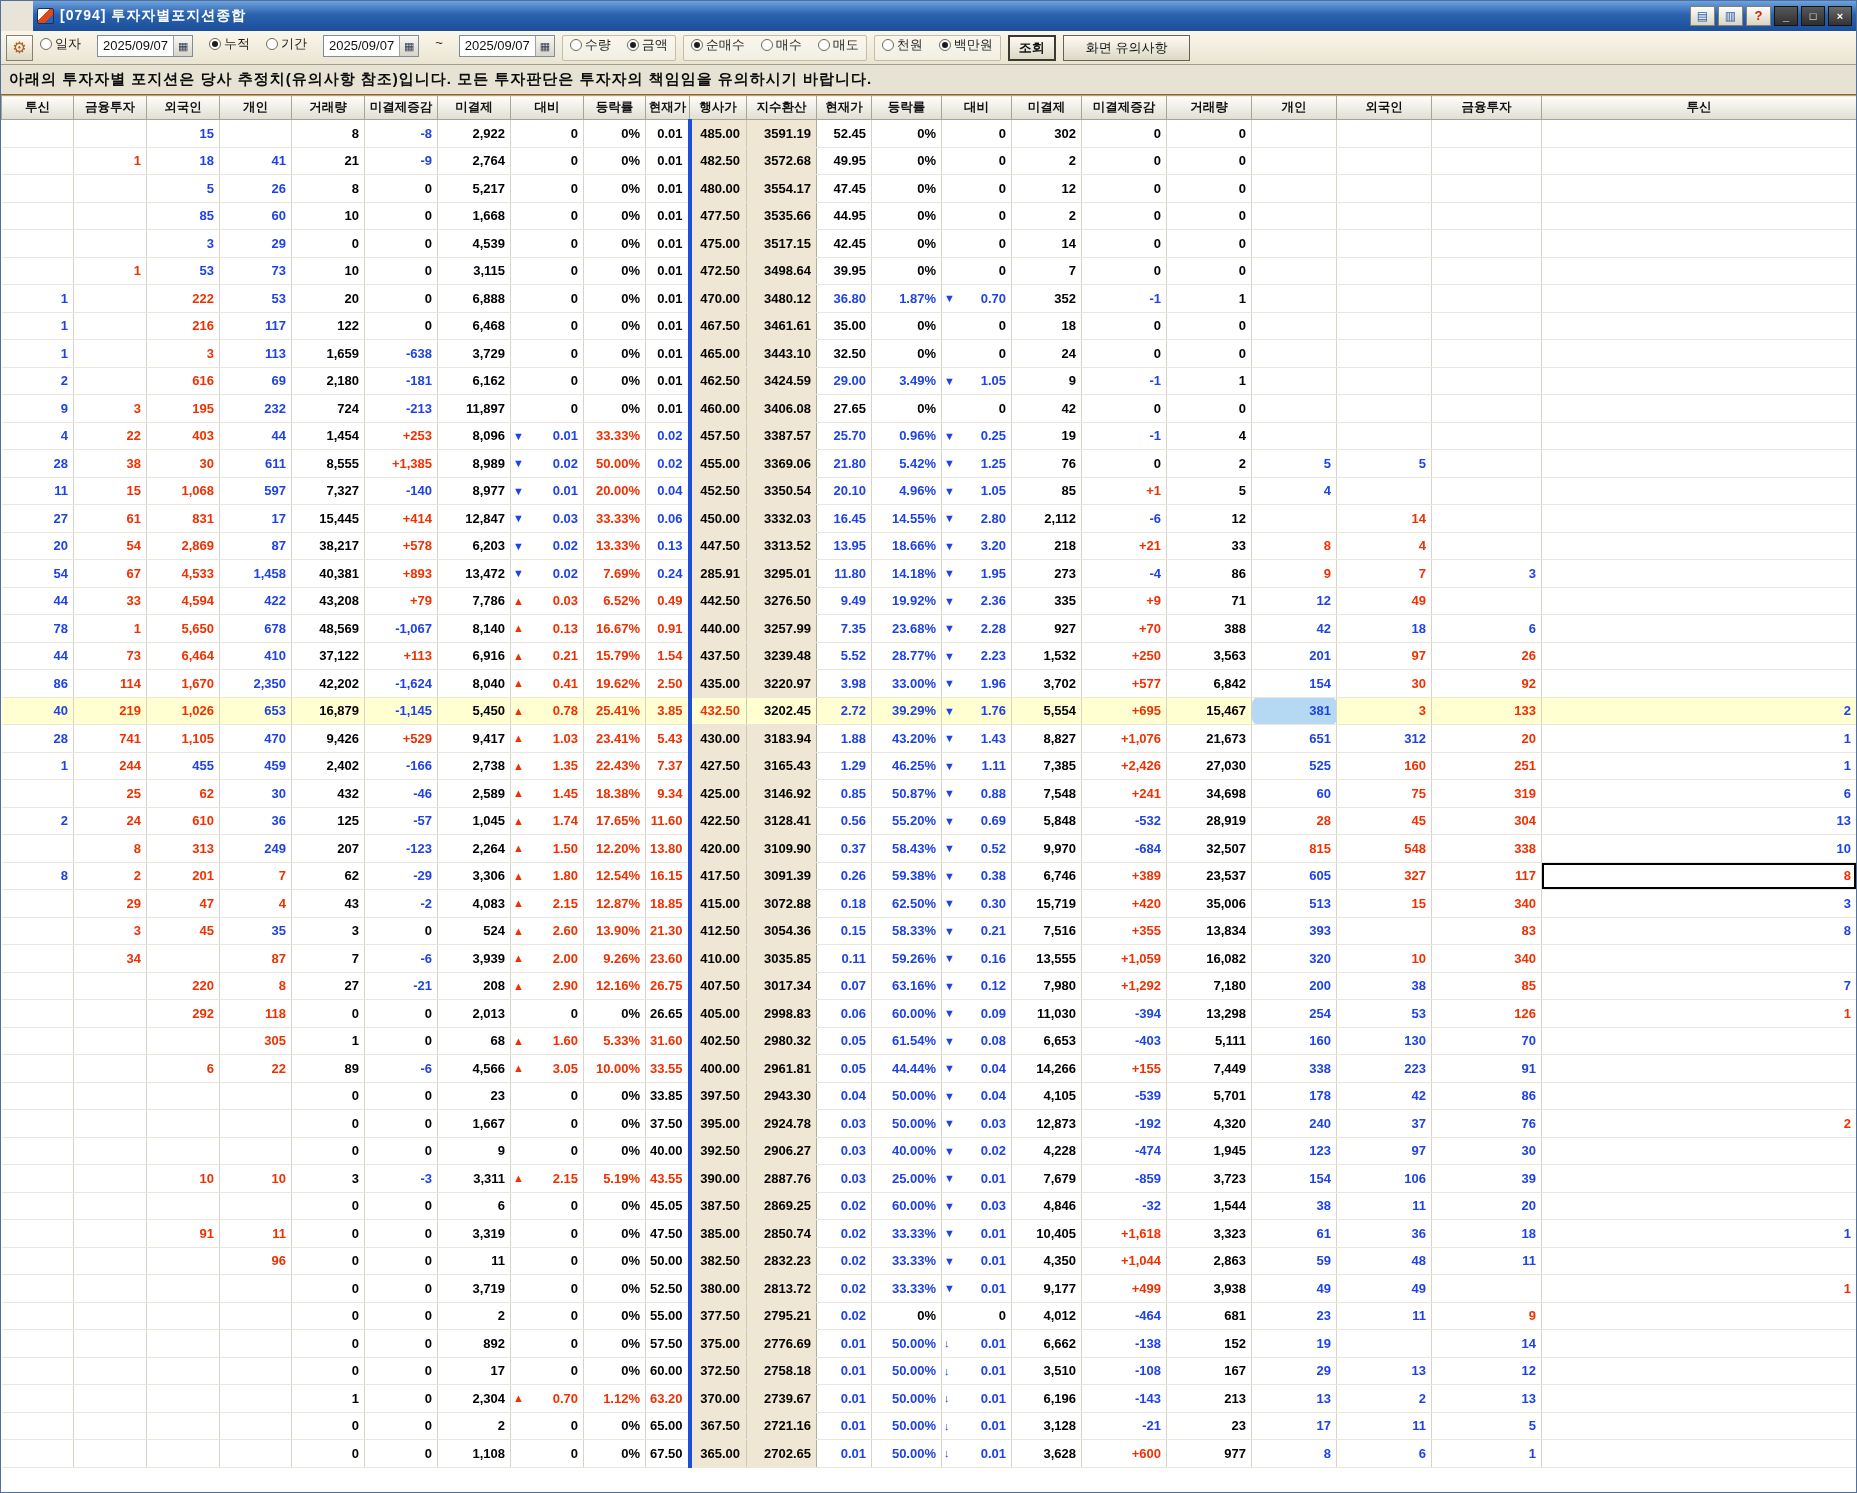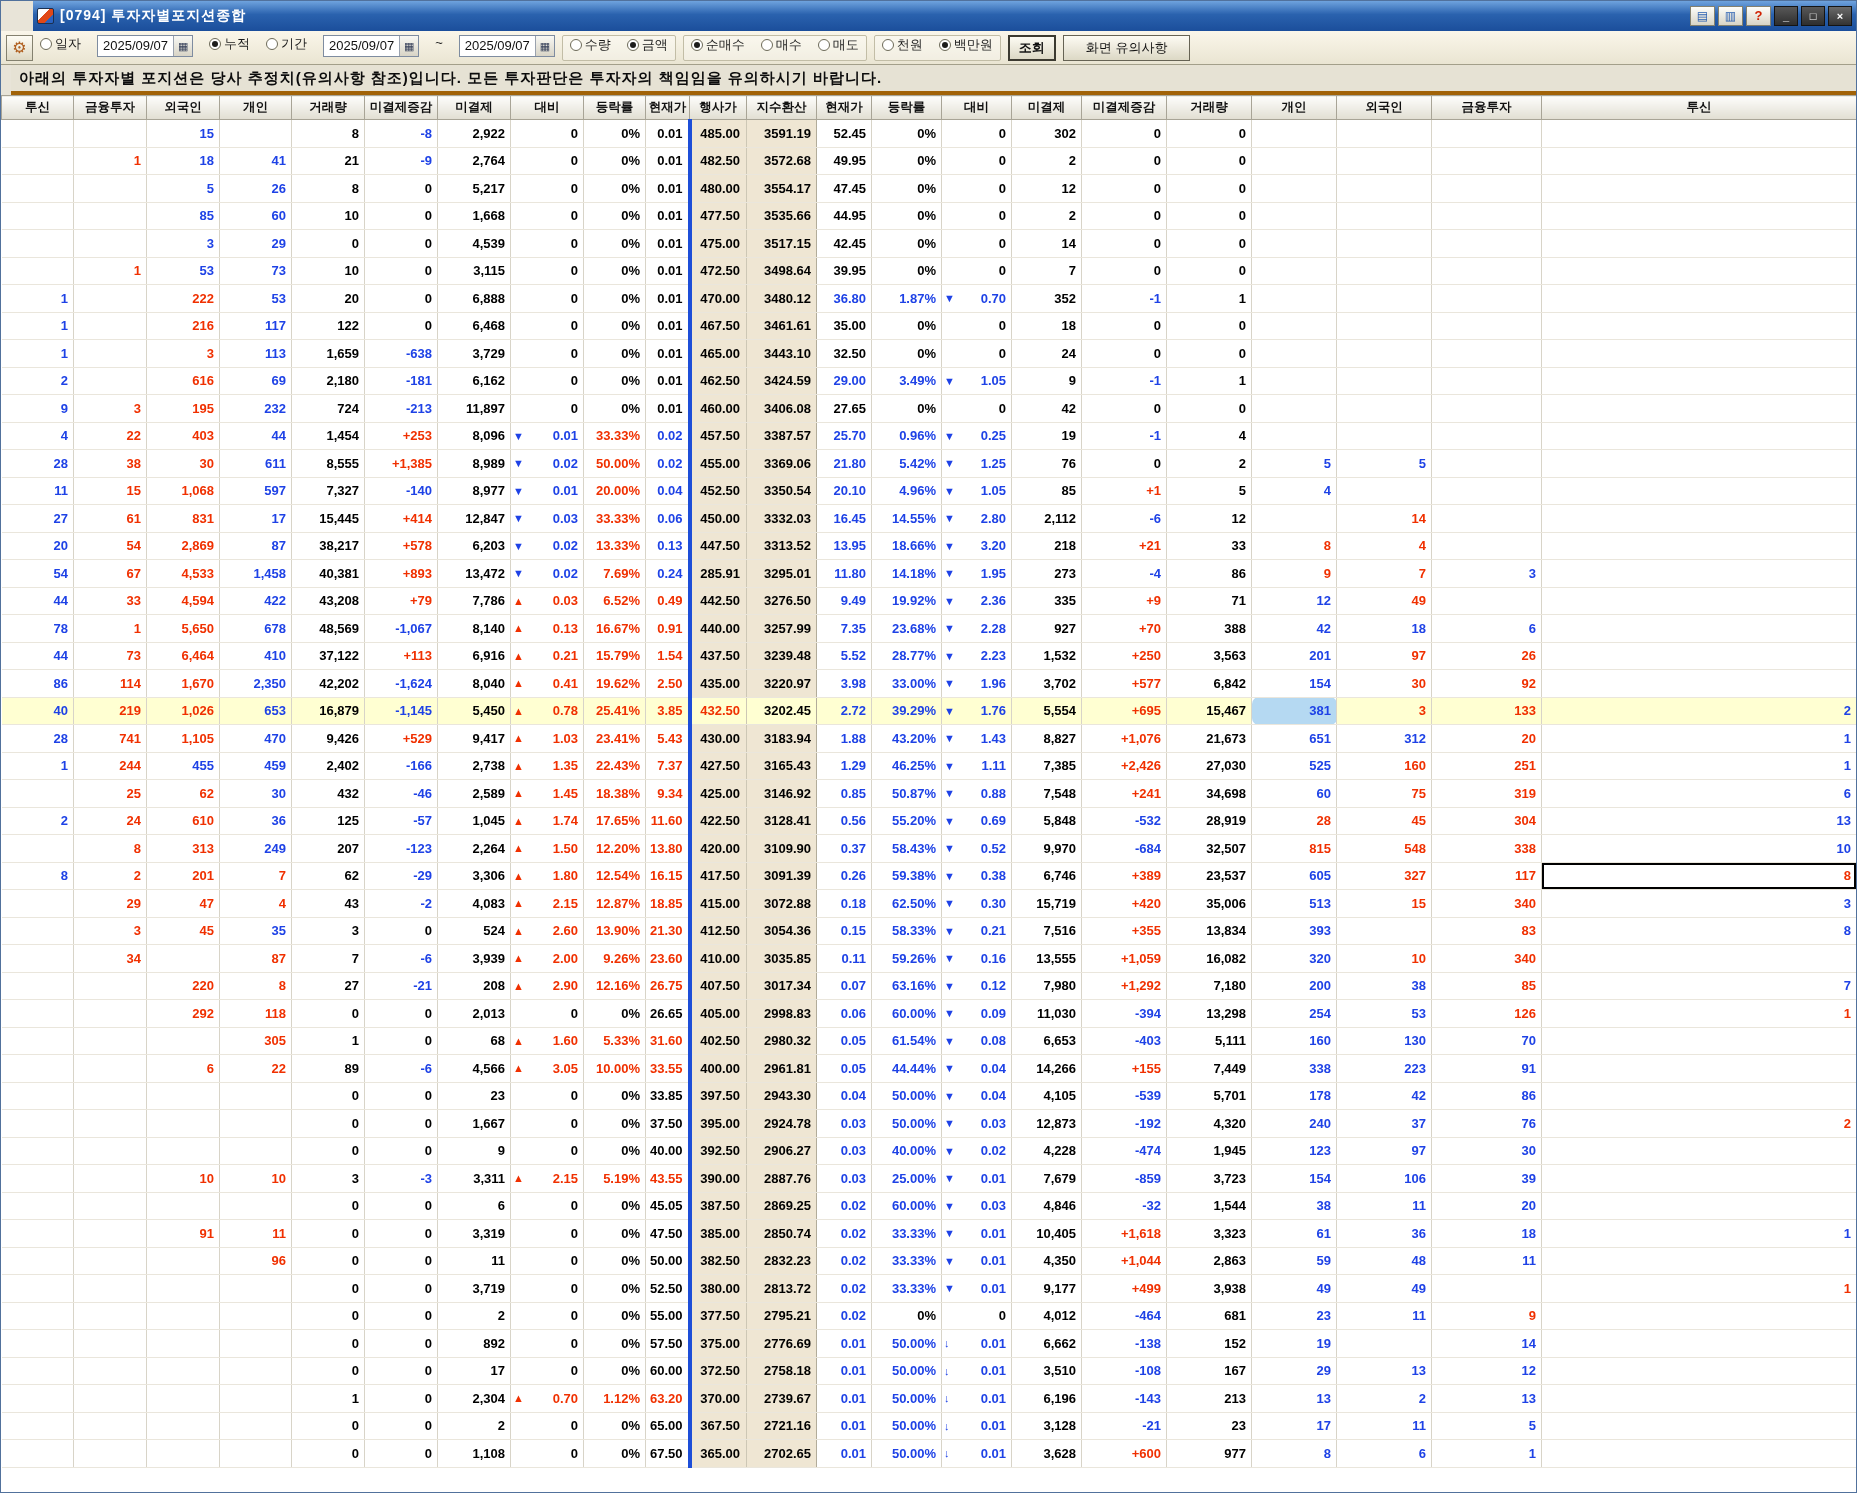--- a/index.html
+++ b/index.html
@@ -53,21 +53,21 @@
   .date-input{display:inline-flex;align-items:center;border:1px solid #7e8ca0;background:#fff;height:22px;}
   .date-text{padding:0 5px;font-size:13px;color:#101010;}
   .cal-btn{width:19px;height:20px;border:0;border-left:1px solid #9aa2ae;
     background:linear-gradient(#f8f8f4,#d8d4c6);font-size:11px;padding:0;color:#36405a;line-height:18px;}
   .tilde{font-size:13px;color:#222;}
   .btn{height:26px;background:linear-gradient(#fdfbf3,#dcd8c5);border:1px solid #666354;font-size:13px;padding:0 22px;color:#111;}
   .btn.inquiry{border:2px solid #3c3a30;font-weight:bold;padding:0 9px;}
 
   
   .notice{height:30px;flex:0 0 30px;display:flex;align-items:center;padding:0 8px;
-    font-size:15px;font-weight:bold;color:#0c0c0c;background:#e6e2d4;border-bottom:4px solid #a16207;letter-spacing:1px;margin-left:10px;}
+    font-size:15px;font-weight:bold;color:#0c0c0c;background:#e6e2d4;border-bottom:1px solid #a16207;letter-spacing:1px;}
 
   
   .grid-wrap{flex:1;background:#fff;overflow:hidden;}
   table{border-collapse:collapse;table-layout:fixed;width:1855px;}
   th{background:linear-gradient(#fdfdfb,#e1ded2);border:1px solid #a8a496;
     font-size:12.5px;font-weight:bold;height:24px;padding:0 1px;color:#111;overflow:hidden;white-space:nowrap;}
   thead tr.groups th{letter-spacing:6px;}
   td{
     border-right:1px solid #d8d4c8;border-bottom:1px solid #eae6dc;
     font-size:13px;font-weight:bold;height:27.5px;padding:0 5px 0 2px;

